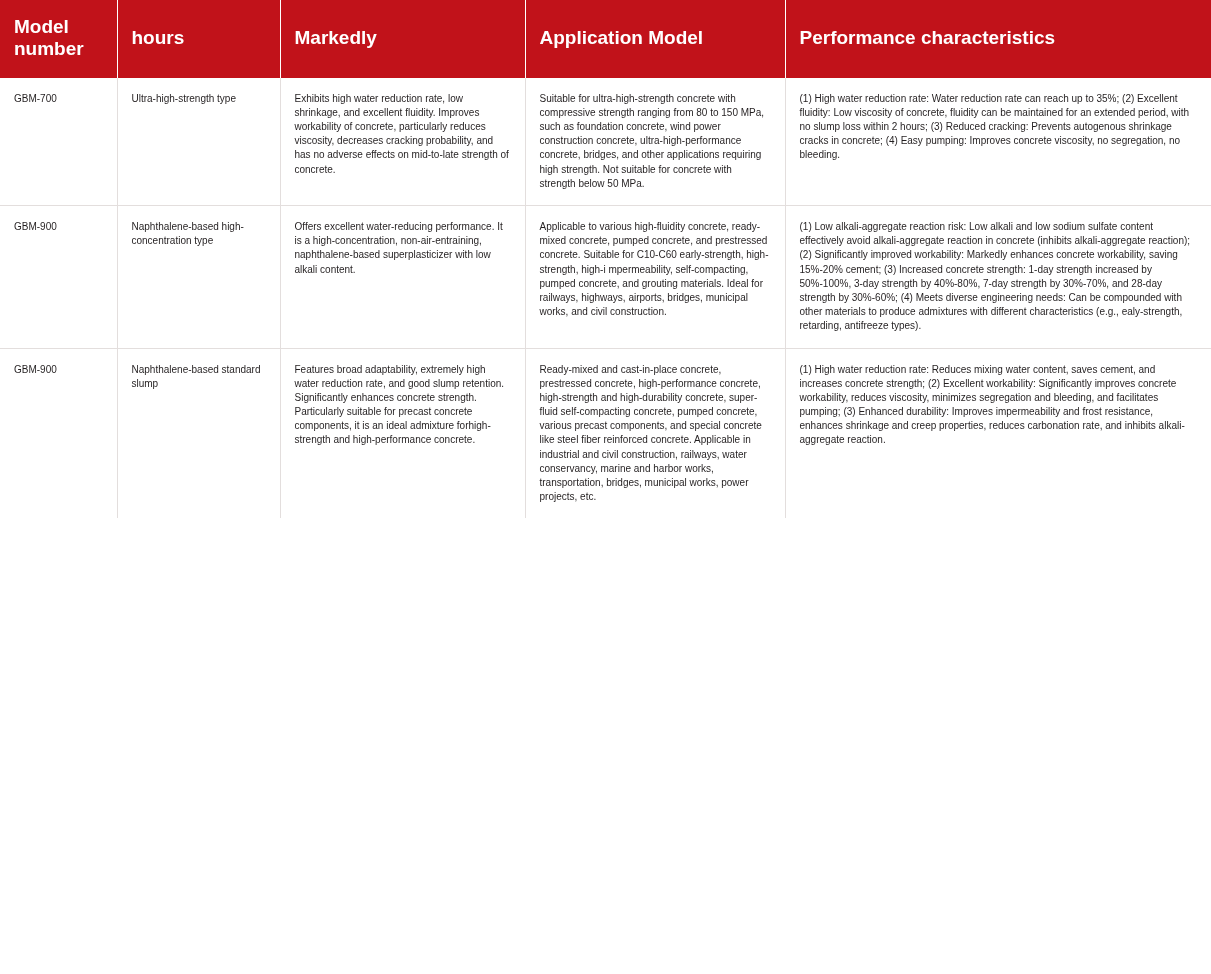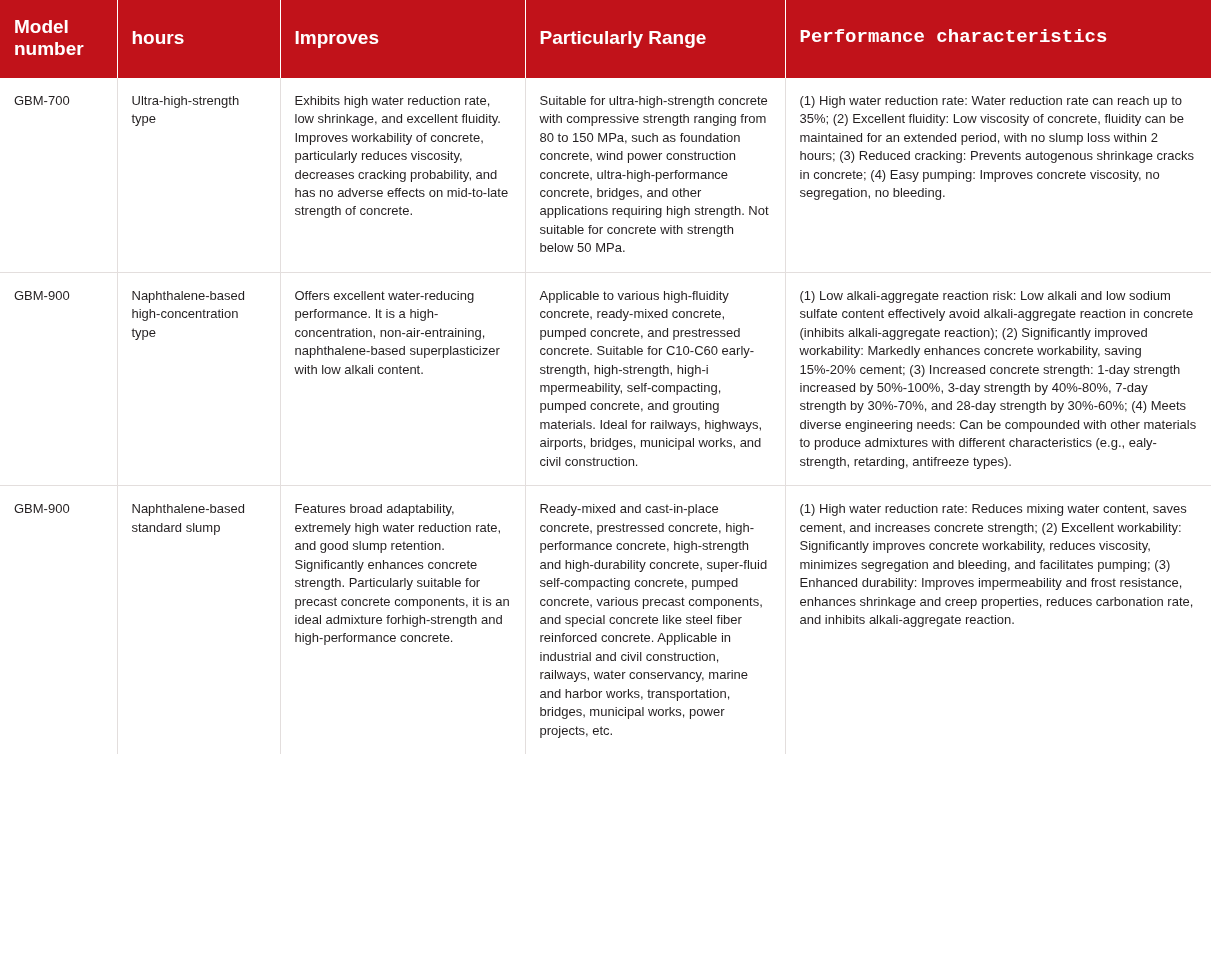--- a/index.html
+++ b/index.html
@@ -26,24 +26,23 @@
     font-weight: bold;
     text-align: left;
     vertical-align: middle;
     padding: 16px 14px 18px 14px;
     height: 34px;
     border-right: 1px solid #ffffff;
     line-height: 1.15;
   }
   table.spec-table thead th:last-child {
     border-right: none;
-    font-family: Liberation Mono, monospace;
   }
   table.spec-table tbody td {
-    font-size: 13px;
+    font-size: 10px;
     line-height: 1.42;
     vertical-align: top;
     padding: 14px 14px 14px 14px;
     border-right: 1px solid #e3dedd;
     border-bottom: 1px solid #e3dedd;
     background: #ffffff;
     color: #231f20;
   }
   table.spec-table tbody td:last-child {
     border-right: none;
@@ -73,22 +72,22 @@
     <col class="col-model">
     <col class="col-type">
     <col class="col-func">
     <col class="col-app">
     <col class="col-perf">
   </colgroup>
   <thead>
     <tr>
       <th>Model number</th>
       <th>hours</th>
-      <th>Improves</th>
-      <th>Particularly Range</th>
+      <th>Markedly</th>
+      <th>Application Model</th>
       <th>Performance characteristics</th>
     </tr>
   </thead>
   <tbody>
     <tr>
       <td class="cell-model">GBM-700</td>
       <td class="cell-type">Ultra-high-strength type</td>
       <td class="cell-lines">Exhibits high water reduction rate, low shrinkage, and excellent fluidity. Improves workability of concrete, particularly reduces viscosity, decreases cracking probability, and has no adverse effects on mid-to-late strength of concrete.</td>
       <td class="cell-lines">Suitable for ultra-high-strength concrete with compressive strength ranging from 80 to 150 MPa, such as foundation concrete, wind power construction concrete, ultra-high-performance concrete, bridges, and other applications requiring high strength. Not suitable for concrete with strength below 50 MPa.</td>
       <td class="cell-lines">(1) High water reduction rate: Water reduction rate can reach up to 35%;

